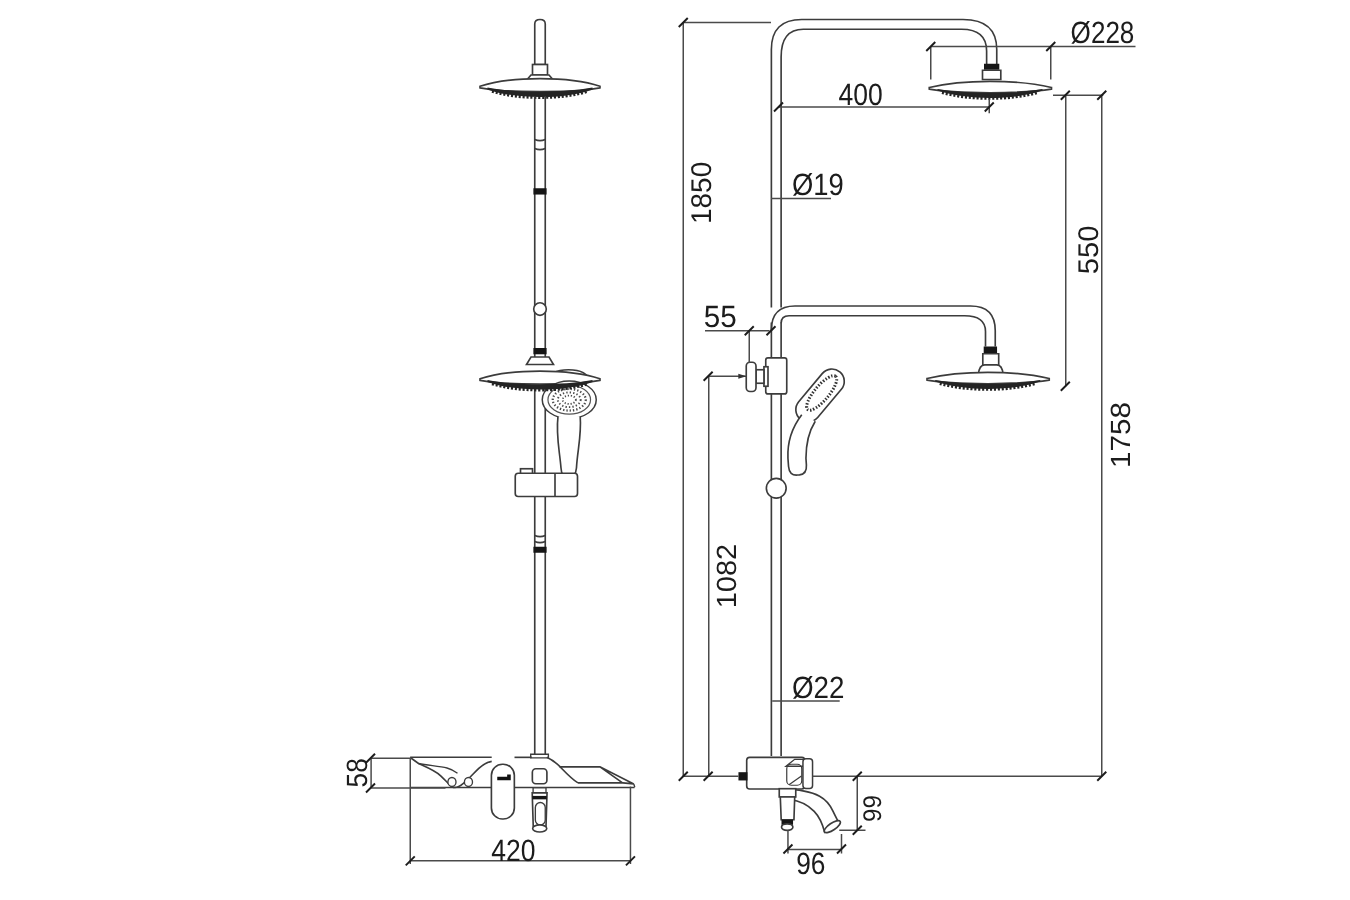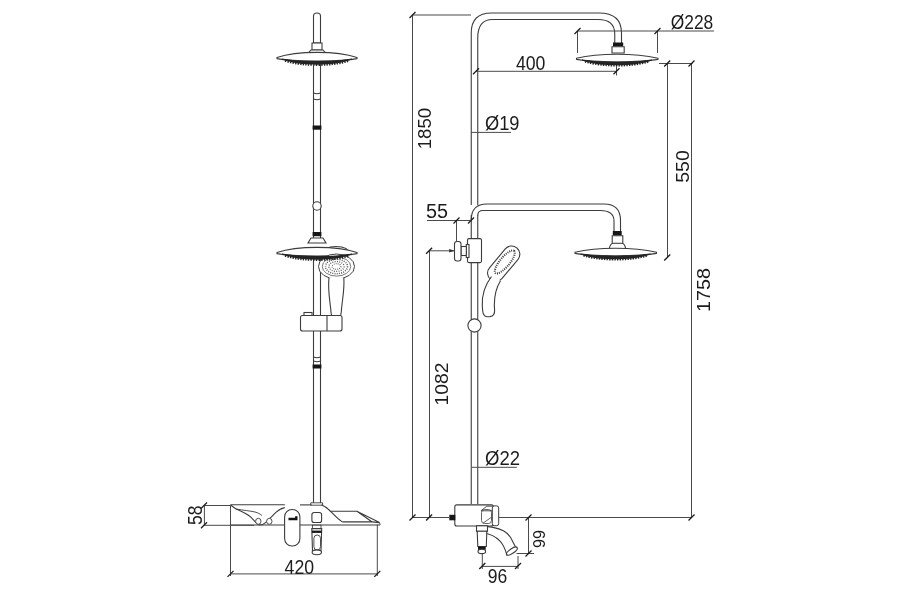--- a/index.html
+++ b/index.html
@@ -1,16 +1,16 @@
 <!DOCTYPE html>
 <html><head>
 <meta charset="utf-8">
 <style>
   html,body{margin:0;padding:0;background:#fff;}
-  .wrap{width:844px;height:600px;position:relative;overflow:hidden;background:#fff;}
+  .wrap{width:844px;height:600px;position:relative;overflow:hidden;background:#fff;margin-left:43px;}
   svg{position:absolute;left:0;top:0;}
   text{font-family:"Liberation Sans",sans-serif;fill:#1c1c1c;}
 </style>
 </head>
 <body>
 <div class="wrap">
 <svg width="900" height="600" viewBox="0 0 900 600">
 <defs>
 </defs>
 <g id="front" fill="none" stroke="#3c3c3c" stroke-width="1.1">

